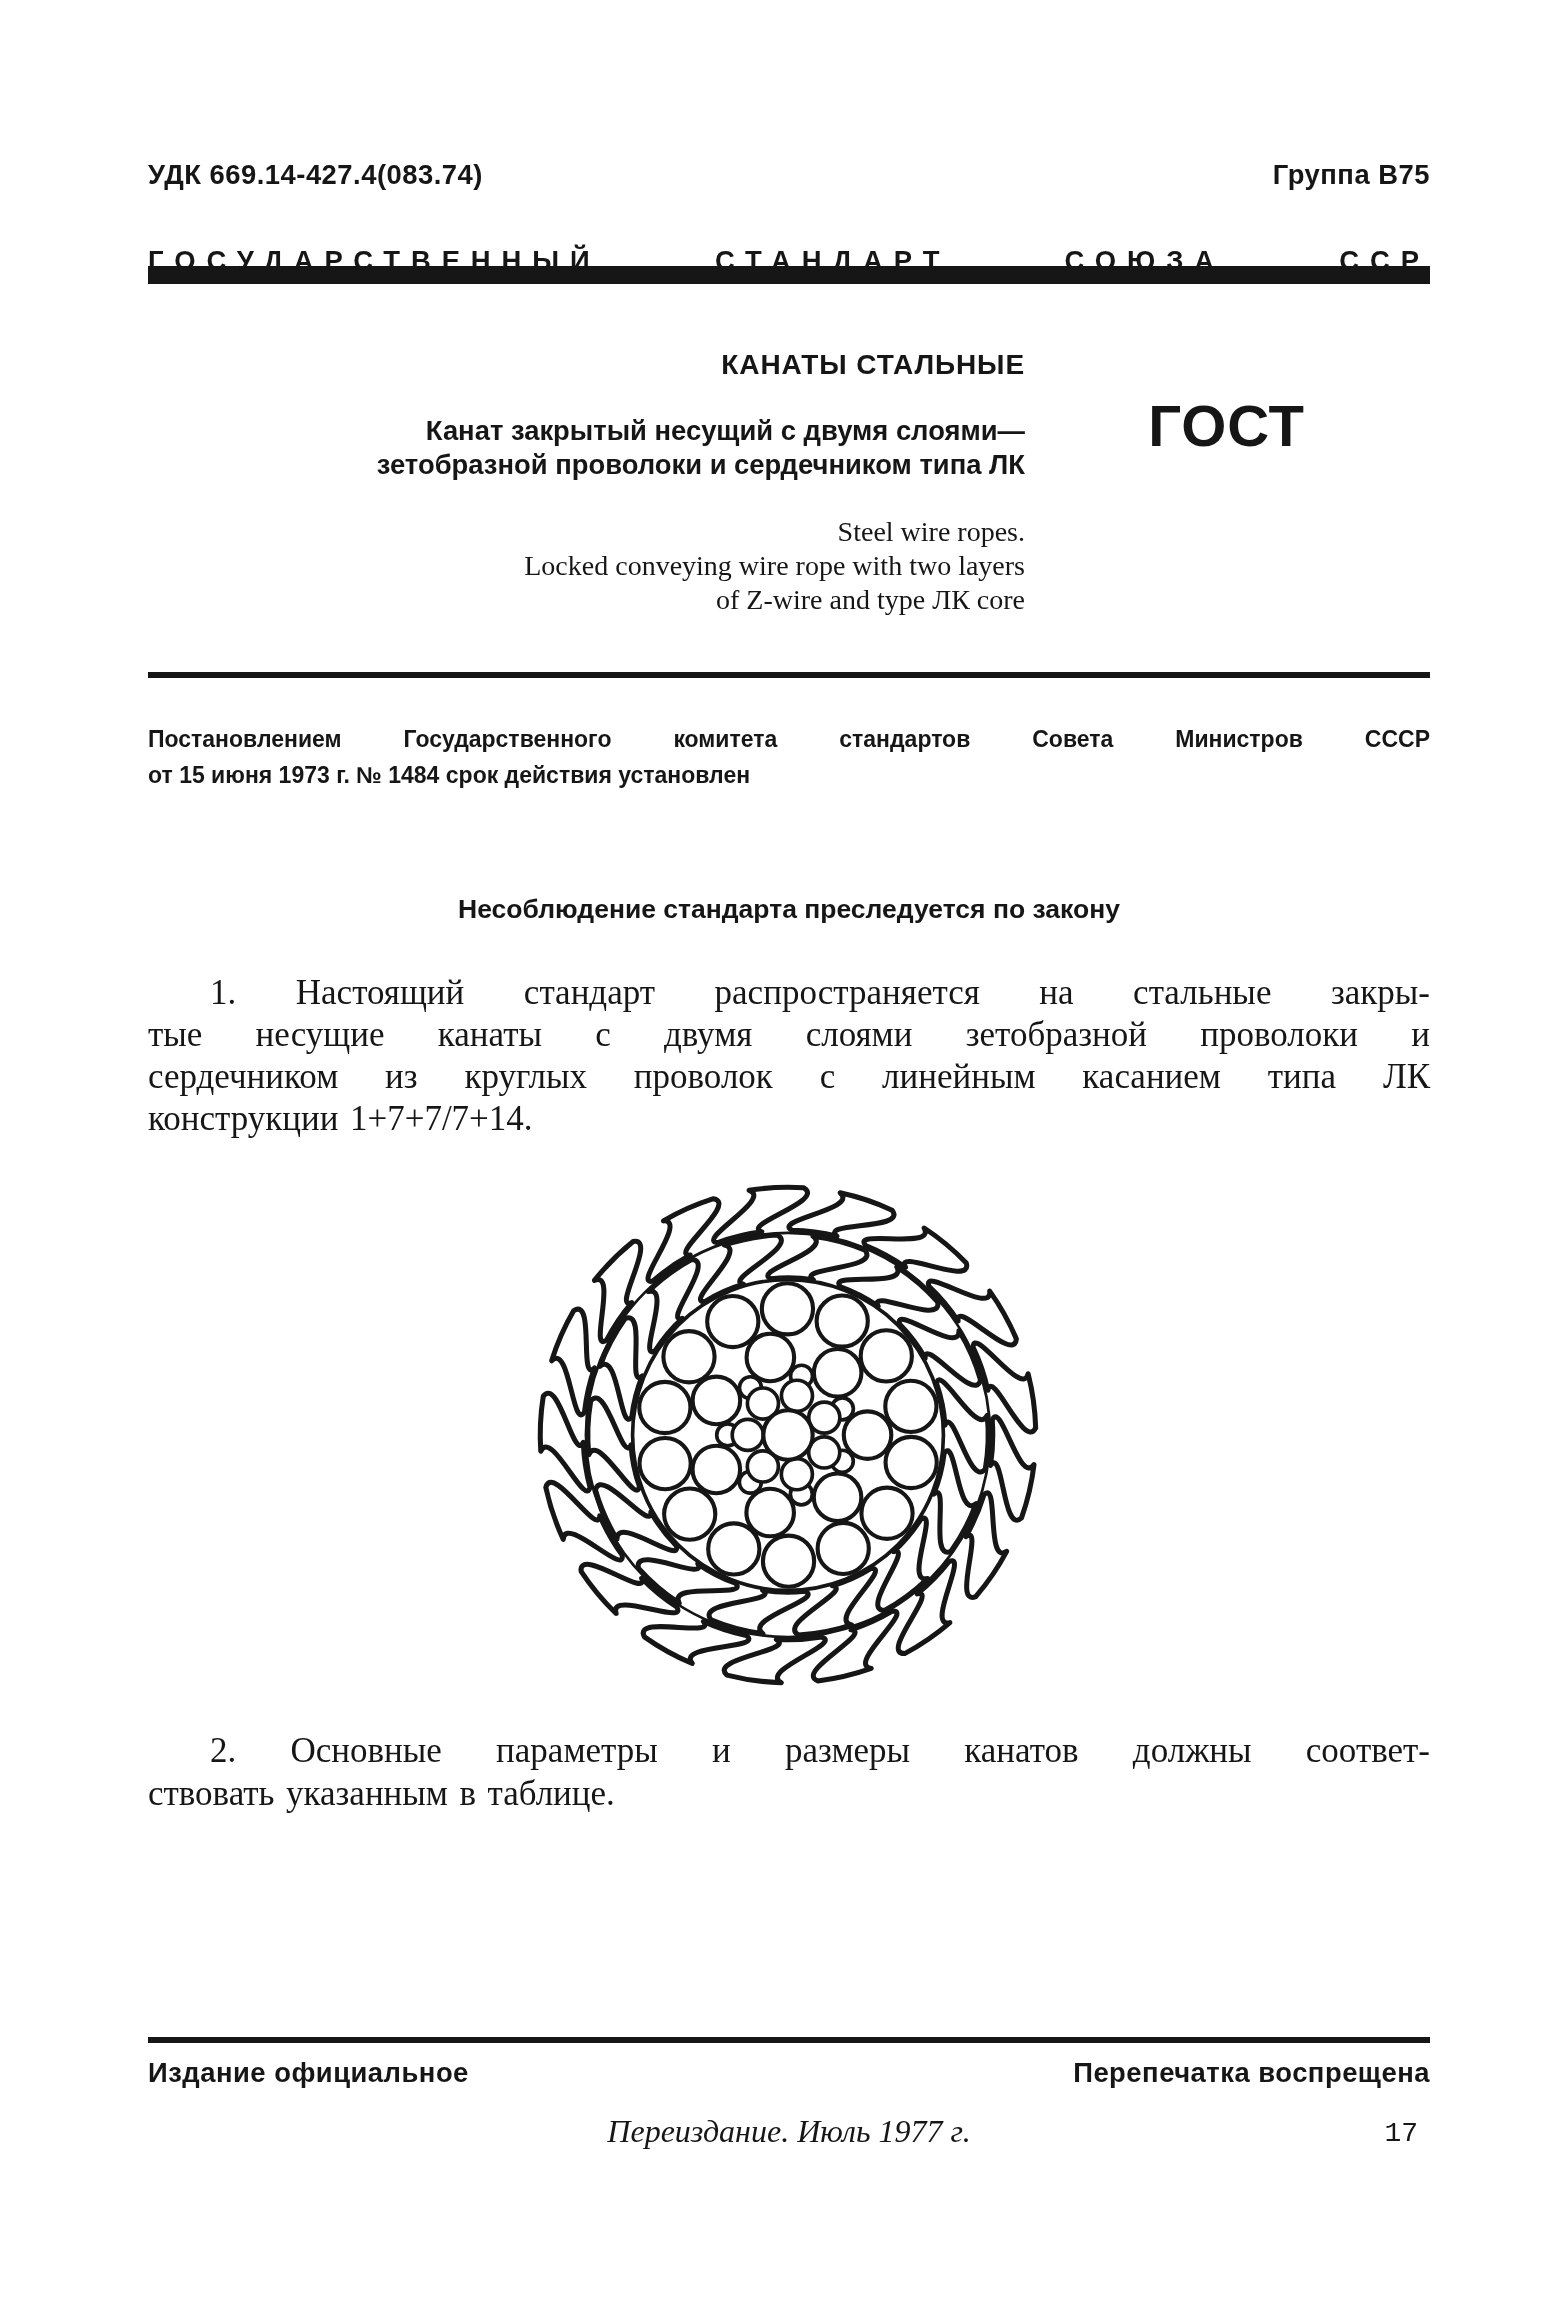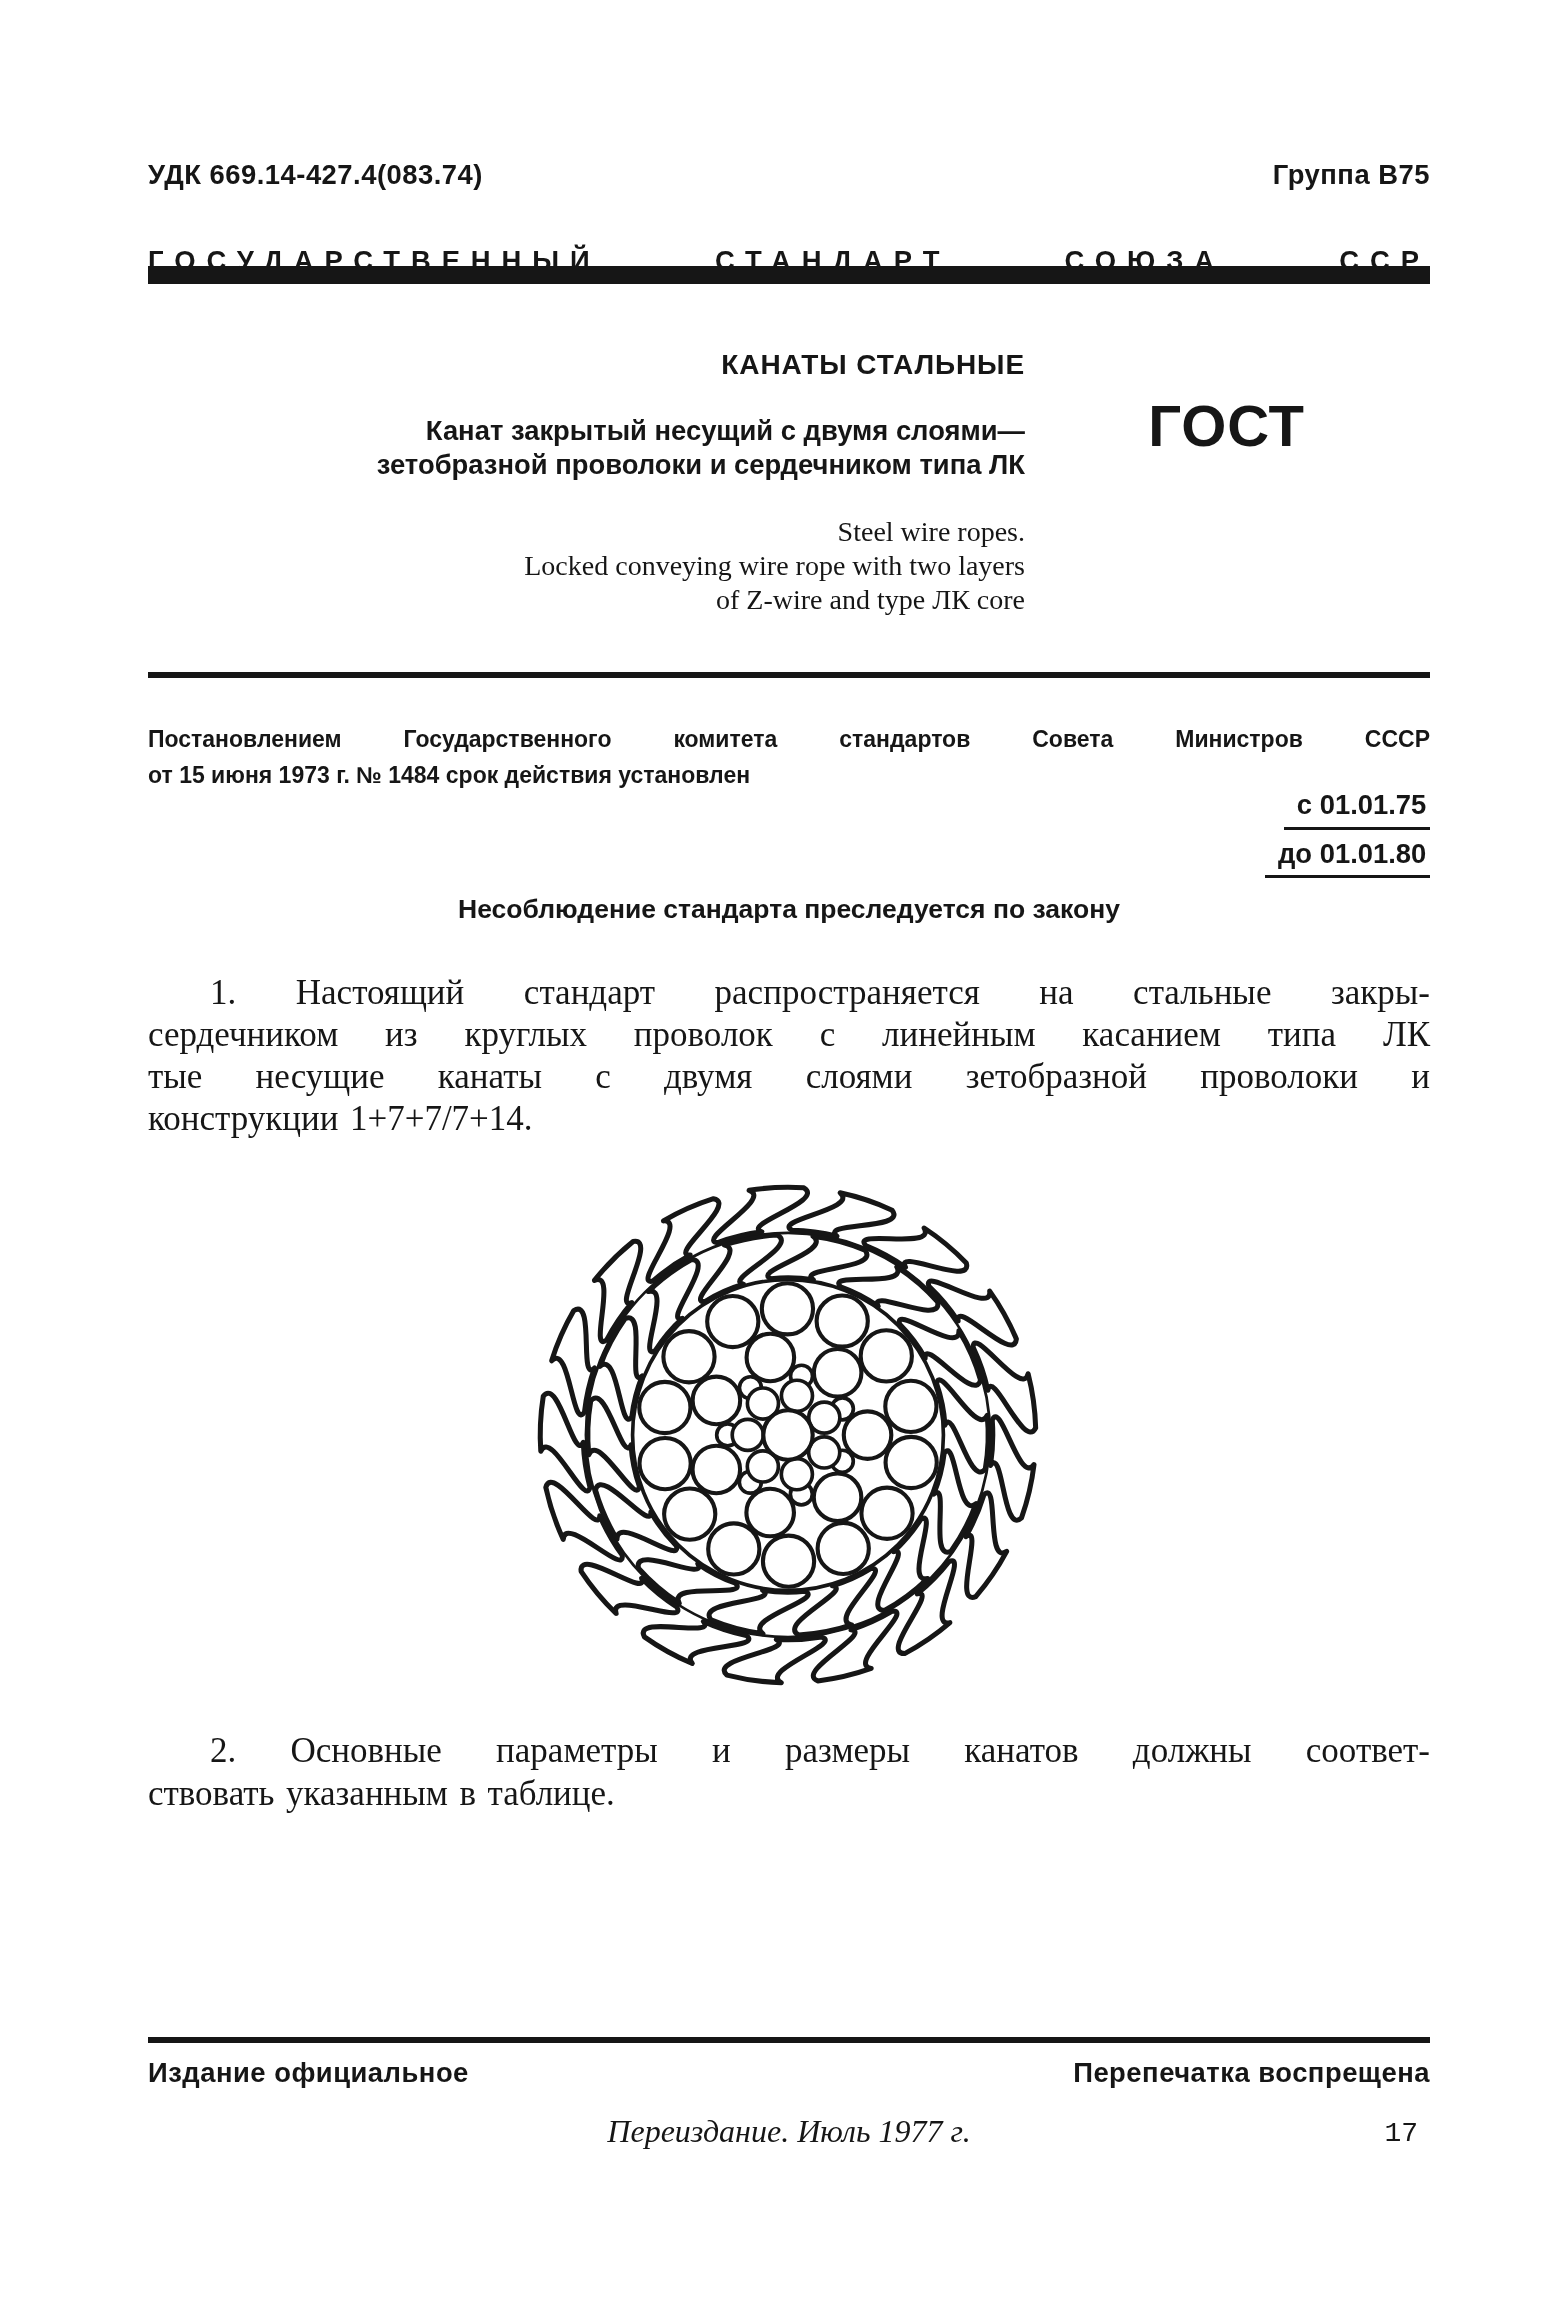--- a/index.html
+++ b/index.html
@@ -75,31 +75,27 @@
     <div>ГОСТ</div>
   </div>
 
   <div class="abs rule1"></div>
 
   <div class="abs enact">
     <div class="just">Постановлением Государственного комитета стандартов Совета Министров СССР</div>
     <div>от 15 июня 1973 г. № 1484 срок действия установлен</div>
   </div>
 
-  <div class="abs dates">
-    <span class="date-item">с 01.01.75</span>
-    <span class="date-item">до 01.01.80</span>
-  </div>
 
   <div class="abs law">Несоблюдение стандарта преследуется по закону</div>
 
   <div class="abs para">
     <div class="indent fline">1. Настоящий стандарт распространяется на стальные закры-</div>
+    <div class="fline">тые несущие канаты с двумя слоями зетобразной проволоки и</div>
     <div class="fline">сердечником из круглых проволок с линейным касанием типа ЛК</div>
-    <div class="fline">тые несущие канаты с двумя слоями зетобразной проволоки и</div>
     <div class="lastline">конструкции 1+7+7/7+14.</div>
   </div>
 
   <svg id="fig-svg" class="abs fig" viewBox="-280 -280 560 560">
       <circle cx="0" cy="0" r="170" fill="none" stroke="#161616" stroke-width="4"></circle>
       <circle cx="0" cy="0" r="221" fill="none" stroke="#161616" stroke-width="3"></circle>
       <path d="M 205.7,75.1 A 219 219 0 0 1 178.3,127.1 C 153.6,139.1 177.1,48.9 159.4,64.7 A 172 172 0 0 0 170.8,20.0 C 183.7,-0.0 185.1,93.2 205.7,75.1 Z" fill="#fff" stroke="#161616" stroke-width="5.5" stroke-linejoin="round"></path>
       <path d="M 152.8,156.9 A 219 219 0 0 1 105.5,191.9 C 78.0,192.0 138.4,120.9 115.5,127.5 A 172 172 0 0 0 145.2,92.2 C 165.6,79.7 126.3,164.3 152.8,156.9 Z" fill="#fff" stroke="#161616" stroke-width="5.5" stroke-linejoin="round"></path>
       <path d="M 69.6,207.7 A 219 219 0 0 1 11.8,218.7 C -13.0,206.8 72.2,169.0 48.7,165.0 A 172 172 0 0 0 90.9,146.0 C 114.6,143.7 42.5,202.8 69.6,207.7 Z" fill="#fff" stroke="#161616" stroke-width="5.5" stroke-linejoin="round"></path>
       <path d="M -27.4,217.3 A 219 219 0 0 1 -84.2,202.1 C -101.5,180.7 -8.2,183.6 -27.7,169.8 A 172 172 0 0 0 18.5,171.0 C 40.9,179.1 -49.7,201.2 -27.4,217.3 Z" fill="#fff" stroke="#161616" stroke-width="5.5" stroke-linejoin="round"></path>

